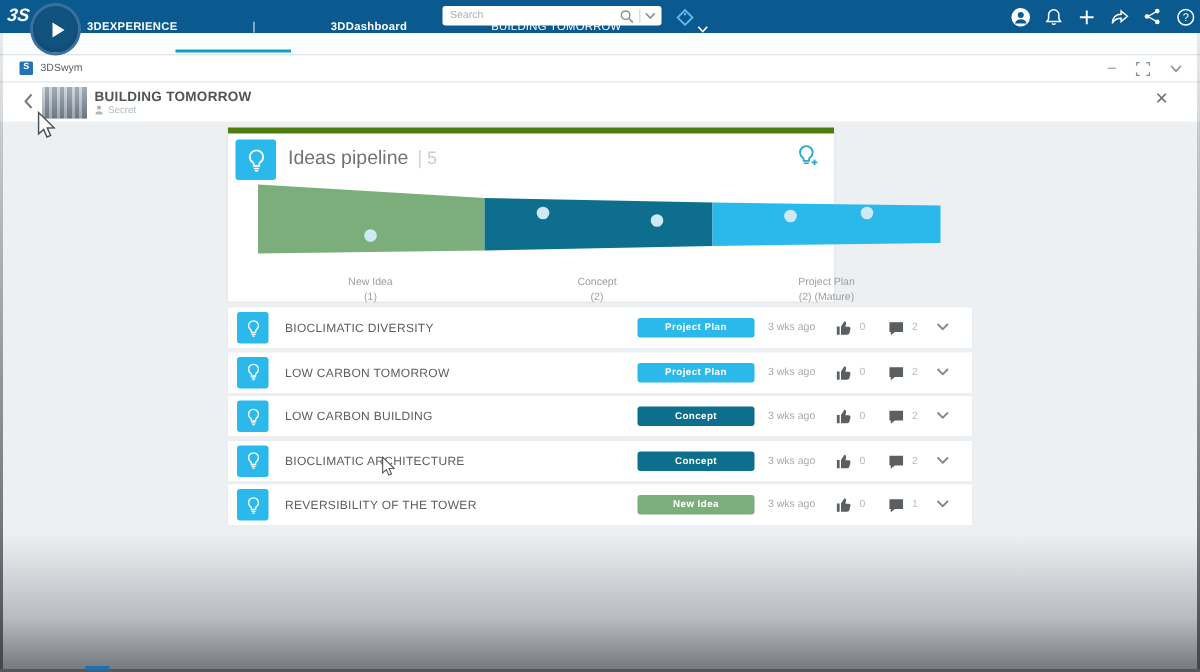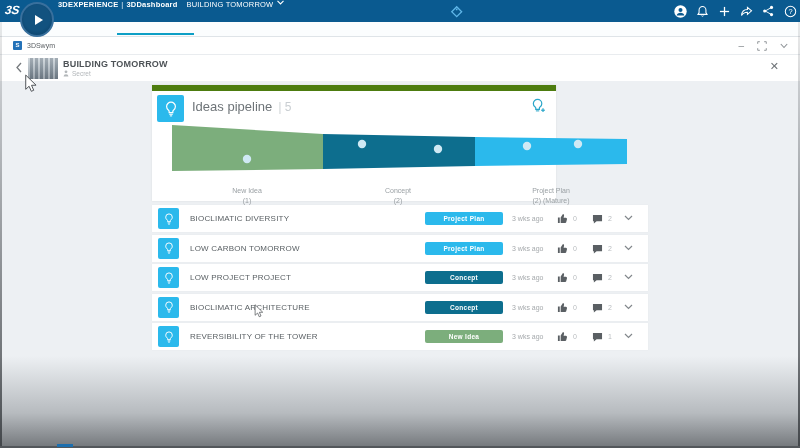--- a/index.html
+++ b/index.html
@@ -9,21 +9,21 @@
     font-family:"Liberation Sans", sans-serif; background:#edf0f3;
   }
 
   
   .topbar { position:absolute; top:0; left:0; width:800px; height:22px; background:#0a5a90; z-index:5; }
   .logo3ds { position:absolute; left:5px; top:3px; color:#fff; font-style:italic; font-weight:bold; font-size:12px; transform:skewX(-8deg); z-index:6; }
   .compass { position:absolute; left:20px; top:2px; width:34px; height:35px; border-radius:50%;
     background:radial-gradient(circle at 50% 45%, #12527f 55%, #0a3c62 100%);
     border:2px solid #39709d; z-index:7; display:flex; align-items:center; justify-content:center; }
   .play-tri { width:0; height:0; border-left:8px solid #ffffff; border-top:5px solid transparent; border-bottom:5px solid transparent; margin-left:3px; }
-  .brand { position:absolute; left:58px; top:0; height:22px; display:flex; align-items:flex-start; color:#fff; font-size:7.5px; letter-spacing:.2px; white-space:nowrap; }
+  .brand { position:absolute; left:58px; top:0; height:22px; display:flex; align-items:flex-end; color:#fff; font-size:7.5px; letter-spacing:.2px; white-space:nowrap;gap:47px; }
   .brand .bold { font-weight:bold; }
   .brand .divider { margin:0 3px; opacity:.9; }
   .brand .context { margin-left:9px; font-weight:normal; }
   .chev { display:inline-block; margin-left:4px; }
 
   .search { position:absolute; left:295px; top:4px; width:146px; height:13px; background:#fff; border-radius:2px; display:flex; align-items:center; overflow:hidden; }
   .search input { border:none; outline:none; flex:1; font-size:7px; padding:0 0 0 5px; color:#555; background:transparent; font-family:"Liberation Sans", sans-serif; }
   .search input::placeholder { color:#a9b0b5; }
   .search .sep { width:1px; height:9px; background:#d8dde1; margin:0 3px; }
 
@@ -48,21 +48,21 @@
   .back-btn { position:absolute; left:15px; top:7px; width:8px; height:11px; }
   .community-thumb { position:absolute; left:28px; top:3px; width:30px; height:21px;
     background:
       repeating-linear-gradient(90deg, rgba(255,255,255,.28) 0 2px, rgba(70,80,92,.25) 2px 5px),
       linear-gradient(180deg, #c3ccd3 0%, #9fabb4 45%, #76828c 100%); }
   .community-title { position:absolute; left:63px; top:4px; font-size:9px; font-weight:bold; color:#4e5357; letter-spacing:.2px; }
   .community-privacy { position:absolute; left:63px; top:15px; font-size:6.5px; color:#b3b7ba; display:flex; align-items:center; gap:3px; }
   .close-x { position:absolute; right:21px; top:6px; font-size:11px; color:#6d7276; line-height:11px; }
 
   
-  .card { position:absolute; left:152px; top:85px; width:404px; height:116px; background:#fff; border-top:6px solid #4d7c0f; box-shadow:0 0 2px rgba(0,0,0,.08); z-index:3; }
+  .card { position:absolute; left:152px; top:85px; width:404px; height:116px; background:#fff; border-top:4px solid #4d7c0f; box-shadow:0 0 2px rgba(0,0,0,.08); z-index:3; }
   .card-header-icon { position:absolute; left:5px; top:4px; width:27px; height:27px; border-radius:2px; display:flex; align-items:center; justify-content:center; }
   .card-title { position:absolute; left:40px; top:8px; font-size:13px; color:#6e7478; }
   .card-title .cdiv { color:#d3d7da; font-weight:300; margin-left:6px; }
   .card-title .ccount { color:#c9ced2; margin-left:3px; font-size:12px; }
   .add-idea { position:absolute; right:10px; top:7px; width:15px; height:16px; }
 
   .funnel-svg { position:absolute; left:20px; top:33px; }
   .funnel-labels { position:absolute; left:20px; top:95px; width:456px; height:18px; font-size:7px; color:#9aa0a4; }
   .stage-label { position:absolute; text-align:center; transform:translateX(-50%); line-height:1.4; white-space:nowrap; }
   .stage-label.s0 { left:75px; }
@@ -99,20 +99,31 @@
 
 <div class="topbar">
   <span class="logo3ds">3S</span>
   <div class="brand">
     <span class="bold">3DEXPERIENCE</span>
     <span class="divider">|</span>
     <span class="bold">3DDashboard</span>
     <span class="context">BUILDING TOMORROW</span>
     <svg class="chev" width="7" height="5" viewBox="0 0 7 5">
         <polyline points="0.5,0.8 3.5,4 6.5,0.8" fill="none" stroke="#ffffff" stroke-width="1.1"></polyline>
+      </svg>
+  </div>
+  <div class="search">
+    <input type="text" placeholder="Search" style="">
+    <svg width="10" height="10" viewBox="0 0 11 11">
+        <circle cx="4.5" cy="4.5" r="3.1" fill="none" stroke="#8b9094" stroke-width="1.1"></circle>
+        <line x1="6.9" y1="6.9" x2="9.8" y2="9.8" stroke="#8b9094" stroke-width="1.1"></line>
+      </svg>
+    <span class="sep"></span>
+    <svg width="7" height="5" viewBox="0 0 7 5" style="margin-right:4px">
+        <polyline points="0.5,0.8 3.5,4 6.5,0.8" fill="none" stroke="#8b9094" stroke-width="1.1"></polyline>
       </svg>
   </div>
   <svg class="tag-btn" viewBox="0 0 14 14">
       <rect x="4.2" y="4.2" width="7" height="7" transform="rotate(45 7.7 7.7)" fill="none" stroke="#5fb6e8" stroke-width="1.3"></rect>
       <circle cx="7.7" cy="5.4" r="0.9" fill="#5fb6e8"></circle>
     </svg>
   <div class="topbar-icons">
     <span class="tb-ic">
       <svg width="13" height="13" viewBox="0 0 13 13">
           <circle cx="6.5" cy="6.5" r="6.2" fill="#ffffff"></circle>
@@ -278,21 +289,21 @@
   </div>
 
   <div class="row">
     <span class="row-icon" style="background-color: rgb(43, 185, 236);">
         <svg width="12" height="14" viewBox="0 0 20 22">
           <path d="M10 2.5 a5.5 5.5 0 0 1 5.5 5.5 c0 2-1 3.5-2.4 4.5-.5.4-.8 1-.8 1.6 v1.4 h-4.6 v-1.4 c0-.6-.3-1.2-.8-1.6 C5.5 11.5 4.5 10 4.5 8 A5.5 5.5 0 0 1 10 2.5 z" fill="none" stroke="#ffffff" stroke-width="1.6"></path>
           <line x1="7.8" y1="17.6" x2="12.2" y2="17.6" stroke="#ffffff" stroke-width="1.4"></line>
           <line x1="8.6" y1="19.6" x2="11.4" y2="19.6" stroke="#ffffff" stroke-width="1.4"></line>
         </svg>
       </span>
-    <span class="row-title">LOW PROJECT PROJECT</span>
+    <span class="row-title">LOW CARBON BUILDING</span>
     <span class="badge" style="background-color: rgb(13, 110, 142);">Concept</span>
     <span class="row-time">3 wks ago</span>
     <svg class="like-icon" width="11" height="11" viewBox="0 0 12 12">
         <path d="M1 5 h2 v6 H1 z M4 11 h4.6 c.7 0 1.3-.5 1.5-1.2 l.8-3 c.2-.8-.4-1.6-1.2-1.6 H7.2 l.5-2.3 C7.9 2 7.3 1.2 6.5 1.2 L4 5 z" fill="#5a5f63"></path>
       </svg>
     <span class="like-count">0</span>
     <svg class="comment-icon" width="11" height="10" viewBox="0 0 12 11">
         <path d="M1 1 h10 v7 H5 L2 10.4 V8 H1 z" fill="#5a5f63"></path>
       </svg>
     <span class="comment-count">2</span>

